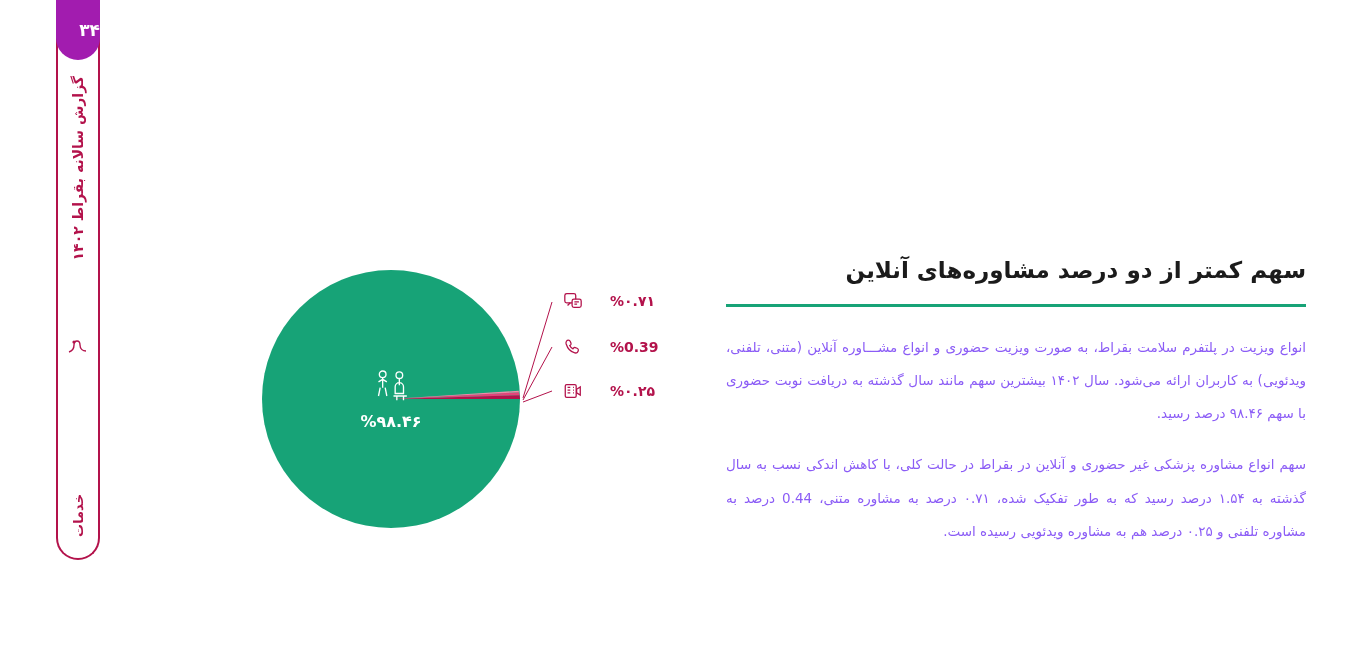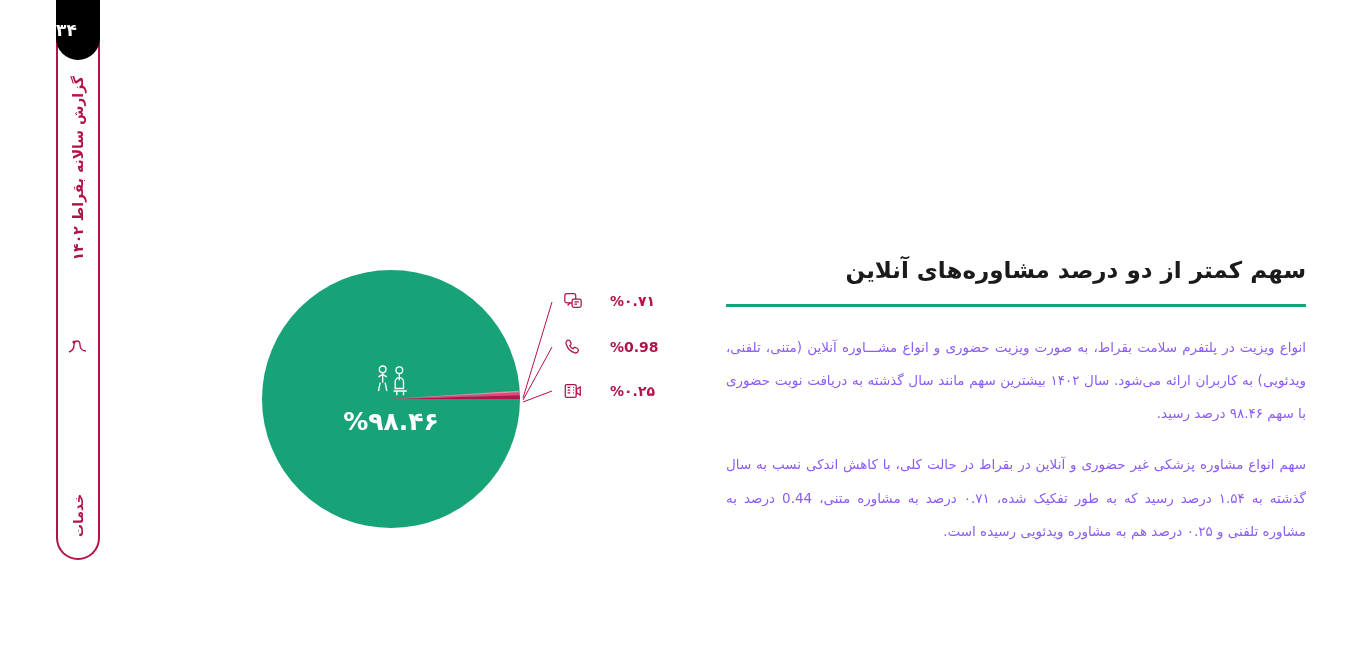--- a/index.html
+++ b/index.html
@@ -27,26 +27,26 @@
     border-top: none;
     border-radius: 0 0 22px 22px;
     box-sizing: border-box;
   }
   .page-badge {
     position: absolute;
     top: 0;
     left: 56px;
     width: 44px;
     height: 60px;
-    background: #000000;
+    background: #a21caf;
     border-radius: 0 0 22px 22px;
     color: #ffffff;
     display: flex;
     align-items: center;
-    justify-content: flex-end;
+    justify-content: flex-start;
     font-size: 17px;
     font-weight: bold;
     letter-spacing: 1px;
   }
   .sidebar-title {
     position: absolute;
     left: 56px;
     top: 68px;
     width: 44px;
     height: 200px;
@@ -123,21 +123,21 @@
     width: 258px;
     height: 258px;
     display: flex;
     flex-direction: column;
     align-items: center;
     justify-content: center;
     color: #ffffff;
     pointer-events: none;
   }
   .pie-center-label .big-pct {
-    font-size: 25px;
+    font-size: 16px;
     font-weight: bold;
     letter-spacing: 0.5px;
     margin-top: 8px;
   }
   .pie-icon {
     width: 40px;
     height: 36px;
     display: block;
   }
 
@@ -263,21 +263,21 @@
       <svg width="20" height="20" viewBox="0 0 22 22" fill="none" stroke="#b3124b" stroke-width="1.4" aria-hidden="true">
         <rect x="2" y="3" width="12" height="10" rx="2"></rect>
         <path d="M5 16l3-3"></path>
         <rect x="10" y="9" width="10" height="9" rx="2" fill="#ffffff"></rect>
         <path d="M12.5 12h5M12.5 14.5h3"></path>
       </svg>
     </span>
   </div>
 
   <div class="callout c2">
-    <span class="pct">%0.98</span>
+    <span class="pct">%0.39</span>
     <span class="cicon">
       <svg width="20" height="20" viewBox="0 0 22 22" fill="none" stroke="#b3124b" stroke-width="1.4" aria-hidden="true">
         <path d="M6 3.5c1 0 1.6.4 2 1.4l.8 2c.3.8.1 1.3-.5 1.8l-.9.7c.7 1.6 2 2.9 3.6 3.6l.7-.9c.5-.6 1-.8 1.8-.5l2 .8c1 .4 1.4 1 1.4 2 0 2.2-1.8 3.6-3.9 3.1C8.8 16.4 5 12.6 3.4 7.4 2.9 5.3 4 3.5 6 3.5z"></path>
       </svg>
     </span>
   </div>
 
   <div class="callout c3">
     <span class="pct">%۰.۲۵</span>
     <span class="cicon">

